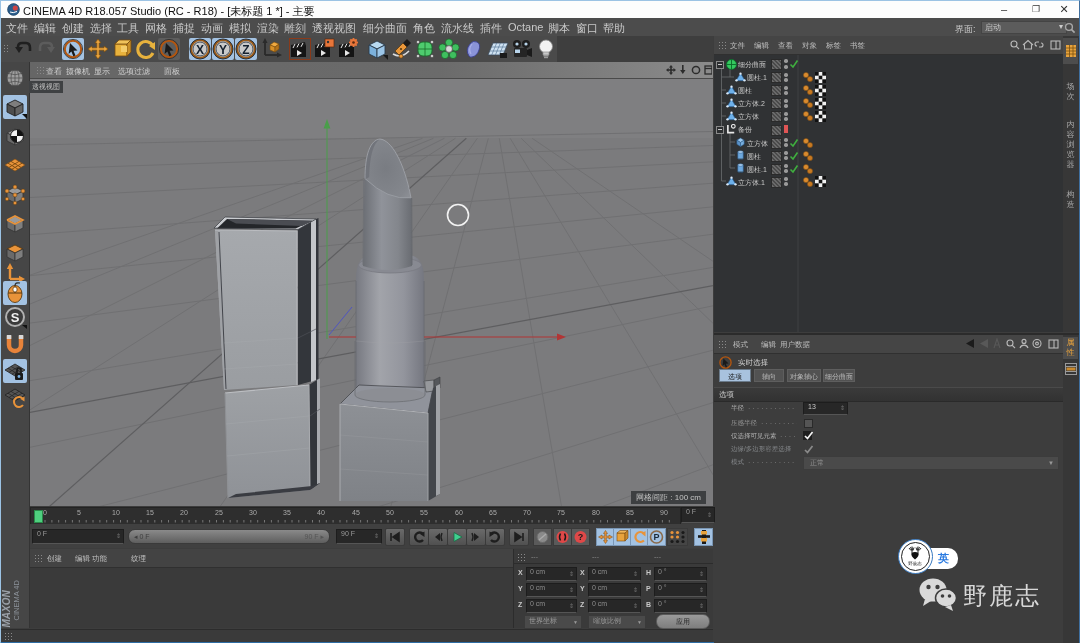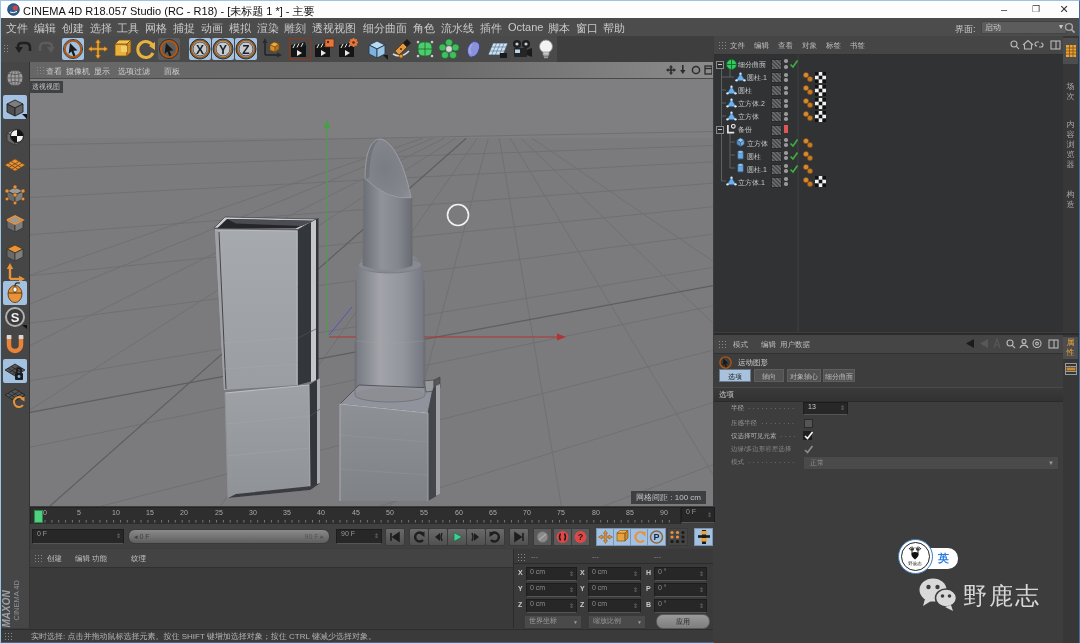--- a/index.html
+++ b/index.html
@@ -887,21 +887,21 @@
           <rect x="85" y="2" width="9" height="8"></rect>
             <line x1="90" y1="2" x2="90" y2="10"></line>
         </g>
       </svg>
     </div>
     <div style="position:absolute;left:0;top:19px;width:349px;height:289px;background:#3d3d3d;" id="ambody">
         <svg style="position:absolute;left:4px;top:1px" width="15" height="15" viewBox="0 0 22 22">
           <circle cx="11" cy="11" r="8.2" fill="none" stroke="#b4560f" stroke-width="2"></circle>
           <path d="M8 5 L15.5 12.5 L11.5 12.8 L13.5 17.5 L11.3 18.3 L9.4 13.6 L6.6 16 Z" fill="#1a1a1a"></path>
         </svg>
-<span style="position:absolute;left:24px;top:4px;color:#cfcfcf;font-size:7.5px;">运动图形</span>
+<span style="position:absolute;left:24px;top:4px;color:#cfcfcf;font-size:7.5px;">实时选择</span>
 <div style="position:absolute;left:5px;top:15px;width:32px;height:13px;background:#a8c2de;color:#1a1a1a;font-size:7px;text-align:center;line-height:13px;border:1px solid #6a7a8a;box-sizing:border-box;">选项</div>
 <div style="position:absolute;left:40px;top:15px;width:30px;height:13px;background:#525252;color:#b8b8b8;font-size:7px;text-align:center;line-height:13px;border:1px solid #5e5e5e;box-sizing:border-box;">轴向</div>
 <div style="position:absolute;left:73px;top:15px;width:34px;height:13px;background:#525252;color:#b8b8b8;font-size:7px;text-align:center;line-height:13px;border:1px solid #5e5e5e;box-sizing:border-box;">对象轴心</div>
 <div style="position:absolute;left:109px;top:15px;width:32px;height:13px;background:#525252;color:#b8b8b8;font-size:7px;text-align:center;line-height:13px;border:1px solid #5e5e5e;box-sizing:border-box;">细分曲面</div>
 <div style="position:absolute;left:0px;top:33px;width:349px;height:13px;background:linear-gradient(#3a3a3a,#323232);border-top:1px solid #4a4a4a;border-bottom:1px solid #2a2a2a;color:#c8c8c8;font-size:7.5px;"><span style="margin-left:5px;line-height:13px;">选项</span></div>
 <span style="position:absolute;left:17px;top:50px;color:#b4b4b4;font-size:6.5px;">半径</span>
 <div style="position:absolute;left:33px;top:53px;width:50px;height:3px;background-image:radial-gradient(circle,#6e6e6e 0.6px,transparent 0.7px);background-size:4.4px 3px;"></div>
 <div class="field" style="left:89px;top:48px;width:43px;height:11px;font-size:7px;color:#c8c8c8;"><span style="margin-left:4px;">13</span><span class="spin" style="top:2px;">⇕</span></div>
 <span style="position:absolute;left:17px;top:65px;color:#9a9a9a;font-size:6.5px;">压感半径</span>
 <div style="position:absolute;left:46px;top:68px;width:37px;height:3px;background-image:radial-gradient(circle,#6e6e6e 0.6px,transparent 0.7px);background-size:4.4px 3px;"></div>
@@ -1178,21 +1178,20 @@
 <span style="position:absolute;left:132px;top:52px;color:#c8c8c8;font-weight:bold;">B</span>
 <div class="field" style="left:140px;top:50px;width:51px;height:12px;"><span style="margin-left:3px;color:#8e8e8e;">0 °</span><span class="spin" style="top:3px;">⇕</span></div>
 <div style="position:absolute;left:10px;top:66px;width:56px;height:12px;background:#4a4a4a;border:1px solid #3a3a3a;color:#9a9a9a;"><span style="margin-left:4px;">世界坐标</span><span style="position:absolute;right:3px;top:3px;font-size:5px;">▼</span></div>
 <div style="position:absolute;left:74px;top:66px;width:56px;height:12px;background:#4a4a4a;border:1px solid #3a3a3a;color:#9a9a9a;"><span style="margin-left:4px;">缩放比例</span><span style="position:absolute;right:3px;top:3px;font-size:5px;">▼</span></div>
 <div style="position:absolute;left:142px;top:65px;width:52px;height:13px;background:linear-gradient(#9a9a9a,#7e7e7e);border-radius:7px;border:1px solid #5a5a5a;color:#2a2a2a;text-align:center;line-height:13px;">应用</div>
     </div>
   </div>
 
 <div class="abs" id="statusbar">
   <span class="grip" style="position:absolute;left:3px;top:2px;"></span>
-  <span style="position:absolute;left:30px;top:1px;">实时选择: 点击并拖动鼠标选择元素。按住 SHIFT 键增加选择对象；按住 CTRL 键减少选择对象。</span>
 </div>
 
 <div class="abs" id="wmark" style="left:0;top:0;width:1080px;height:643px;">
     <div style="position:absolute;left:898px;top:539px;width:80px;height:33px;">
  <div style="position:absolute;left:16px;top:9px;width:44px;height:21px;background:#fff;border-radius:10px;"></div>
  <span style="position:absolute;left:40px;top:12px;color:#2a7ae0;font-size:11px;font-weight:bold;">英</span>
  <div style="position:absolute;left:0;top:0;width:33px;height:33px;background:#fff;border-radius:50%;border:1.5px solid #3a7ac0;"></div>
  <div style="position:absolute;left:3px;top:3px;width:27px;height:27px;background:#fff;border-radius:50%;border:1px solid #222;"></div>
  <svg style="position:absolute;left:7px;top:6px" width="20" height="22" viewBox="0 0 20 22">
    <path d="M7 8 L7 5 M6 5.5 L4 3 M7 5.5 L5.5 2 M7.5 5 L7 1.5 M8 5.5 L9 2.5 M13 8 L13 5 M14 5.5 L16 3 M13 5.5 L14.5 2 M12.5 5 L13 1.5 M12 5.5 L11 2.5" stroke="#111" stroke-width="0.9" fill="none"></path>

